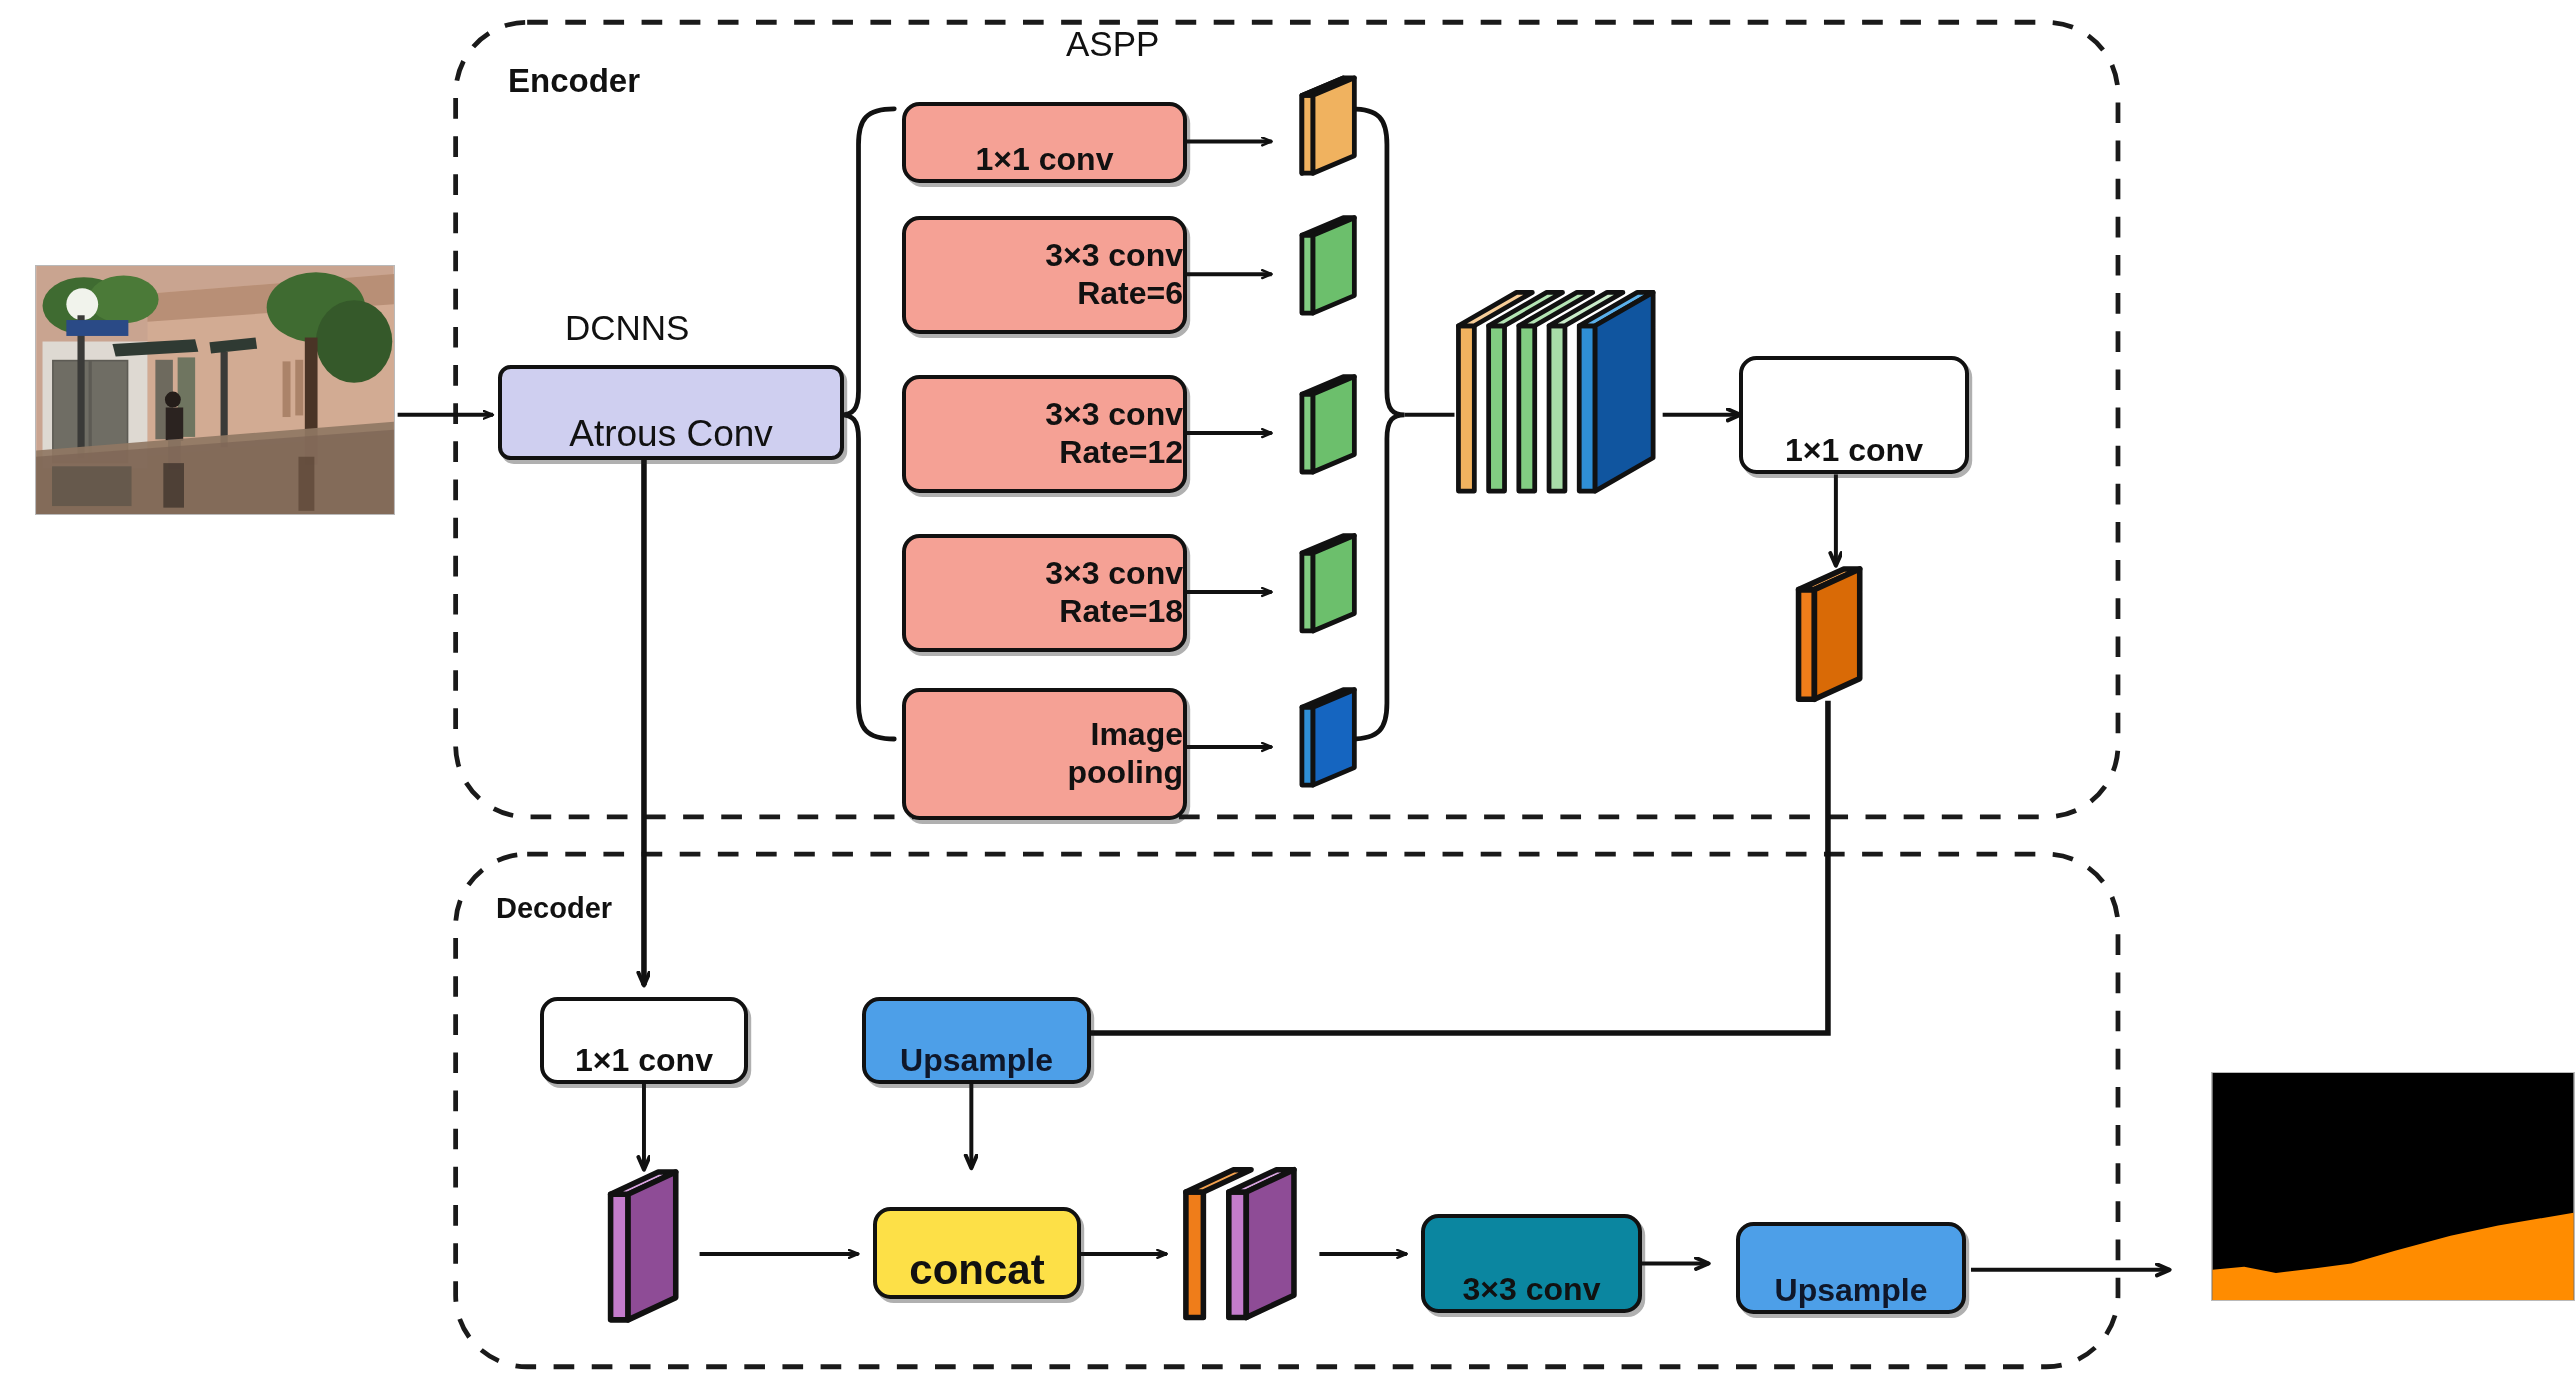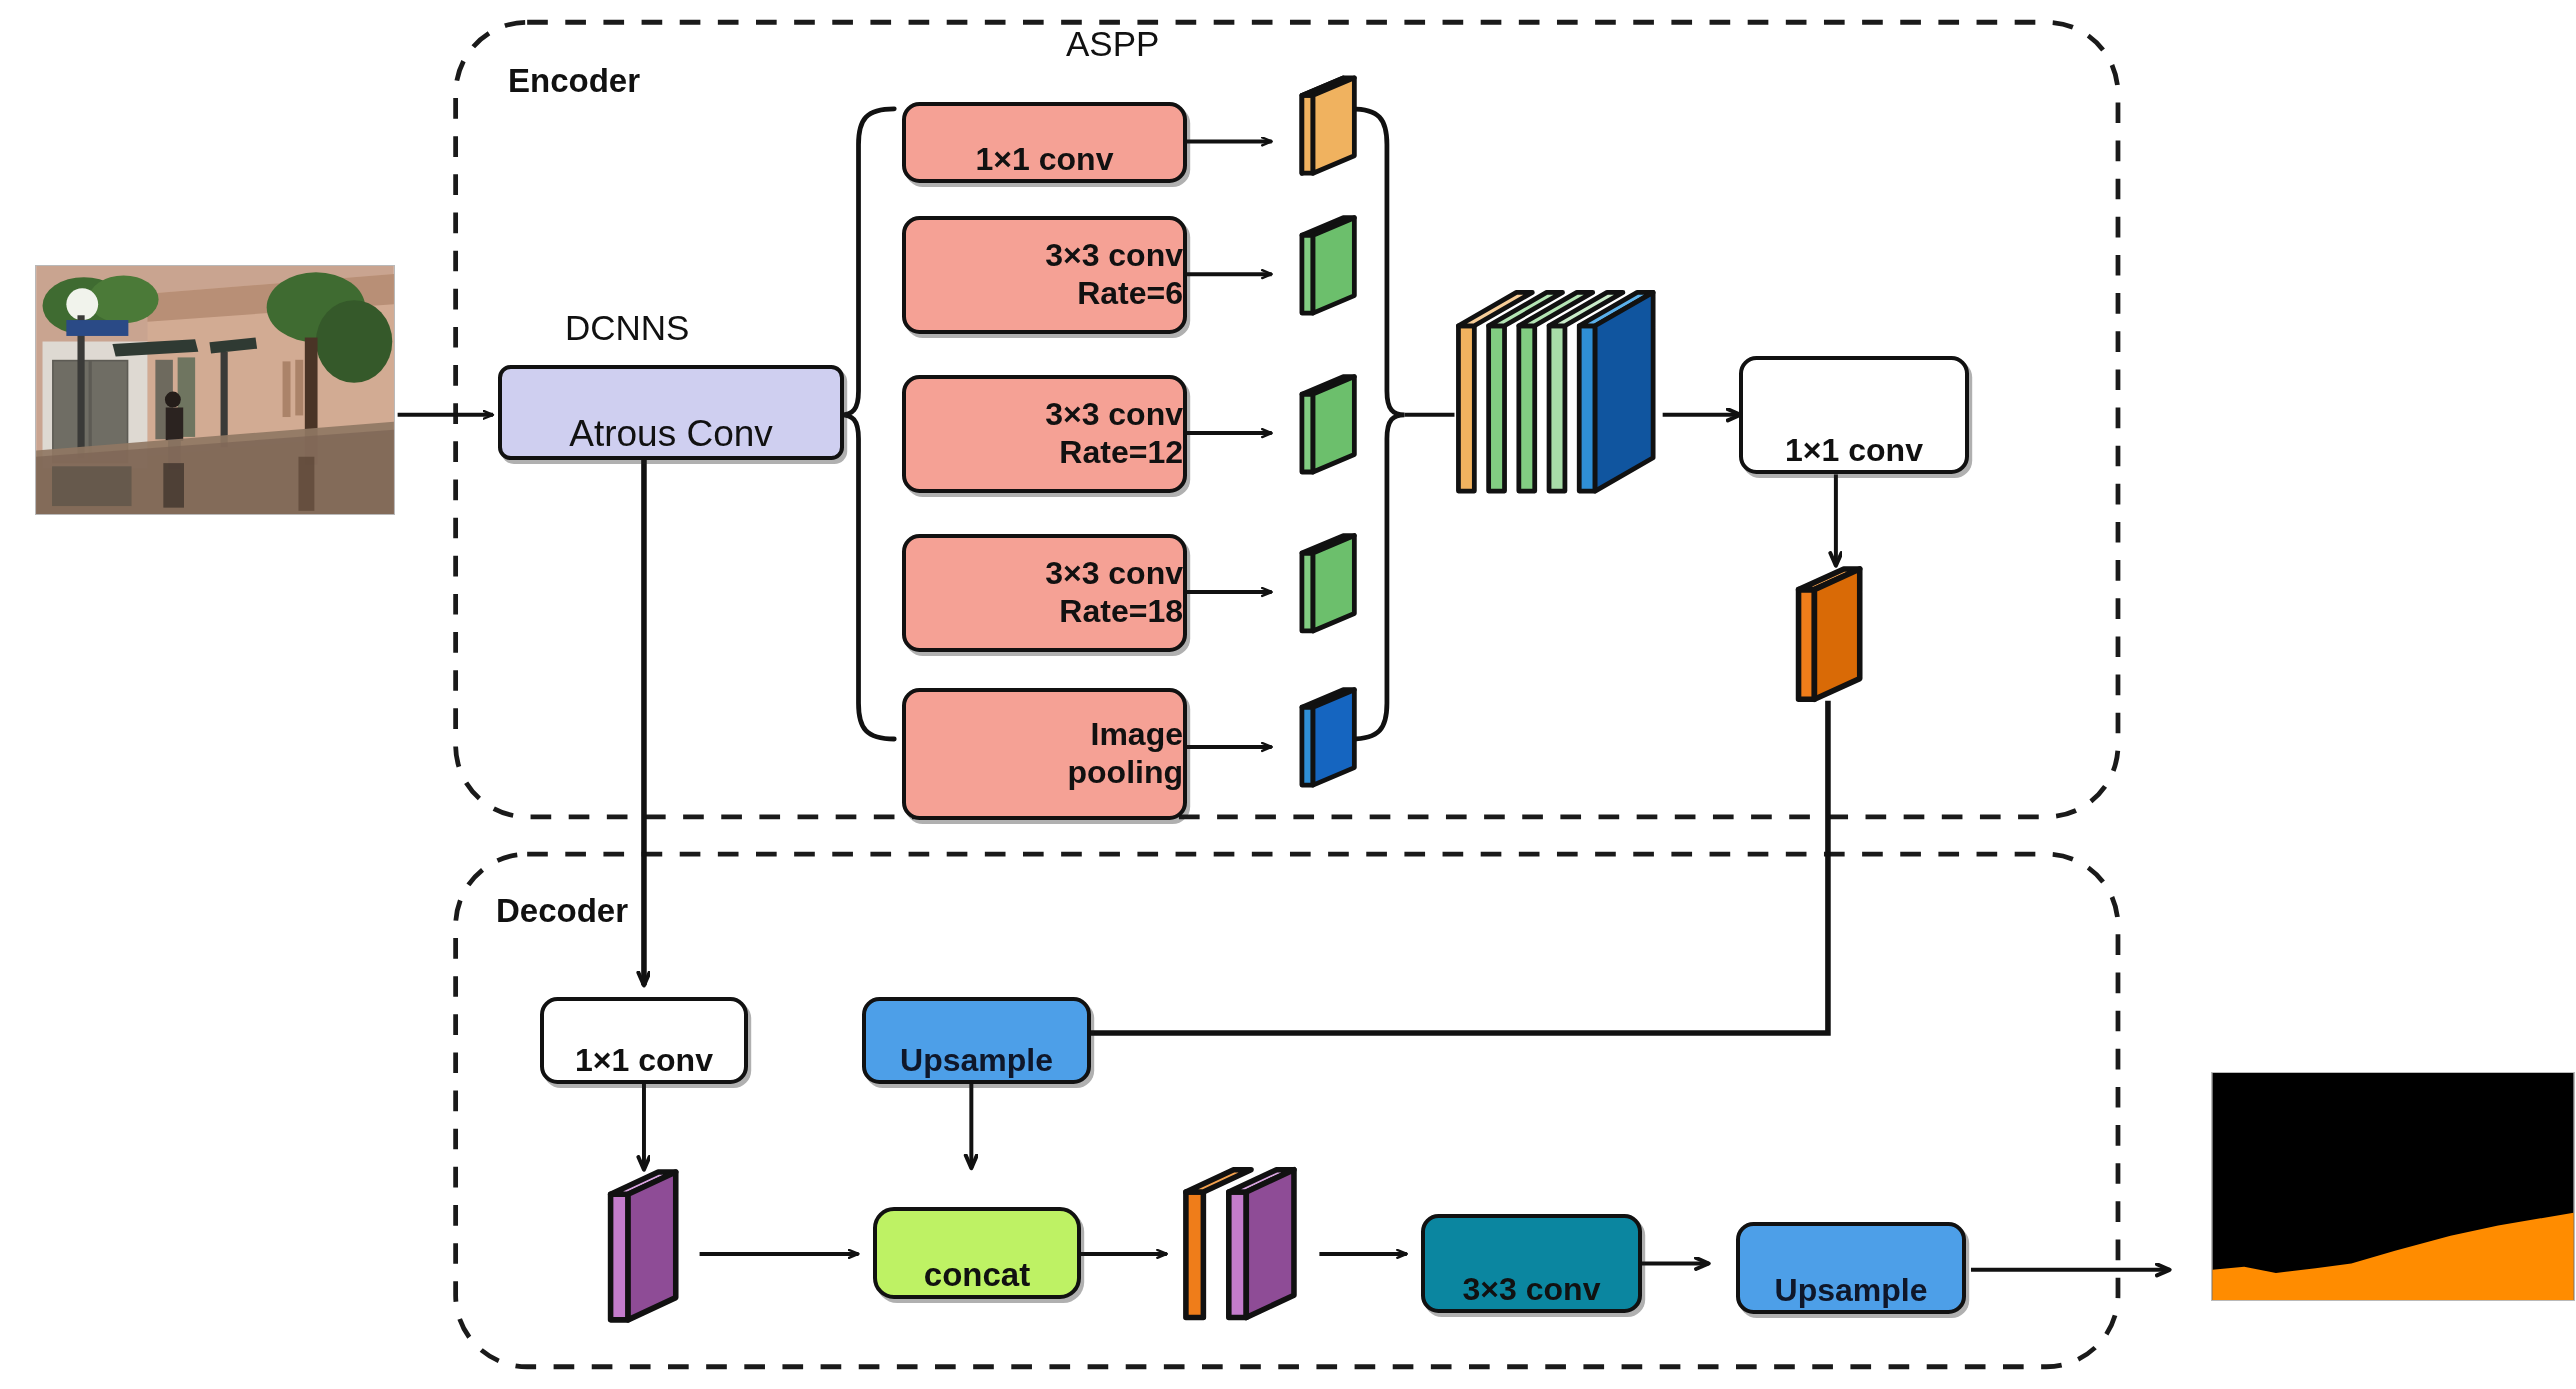--- a/index.html
+++ b/index.html
@@ -11,26 +11,26 @@
   .node{position:absolute;box-sizing:border-box;display:flex;align-items:flex-end;
         justify-content:center;text-align:center;border:4px solid #111;
         border-radius:17.5px;box-shadow:3.2px 4px 0 rgba(30,30,30,.35);}
   .node span{display:block;line-height:1.18;}
 
   .aspp-box{background:#f5a195;font-weight:bold;font-size:32px;color:#111;}
   .plainconv{background:#ffffff;font-weight:bold;font-size:32px;color:#111;}
   .atrous{background:#cfcff0;font-weight:normal;font-size:37px;color:#111;
           border-width:4px;border-radius:12.7px;}
   .upsample{background:#4d9fe8;font-weight:bold;font-size:32px;color:#0f172a;}
-  .concat{background:#bef264;font-weight:bold;font-size:33px;color:#111;border-radius:21px;}
+  .concat{background:#fde047;font-weight:bold;font-size:42px;color:#111;}
   .conv33{background:#0b86a0;font-weight:bold;font-size:32px;color:#111;}
 
   .freelabel{position:absolute;color:#111;}
   .lbl-encoder{font-size:33px;font-weight:bold;}
-  .lbl-decoder{font-size:33px;font-weight:bold;}
+  .lbl-decoder{font-size:29px;font-weight:bold;}
   .lbl-aspp{font-size:35px;font-weight:normal;}
   .lbl-dcnns{font-size:35px;font-weight:normal;}
 
   .photo{position:absolute;border:1.6px solid #b9b9b9;overflow:hidden;}
 </style>
 </head>
 <body>
 
 <div id="stage">
 

